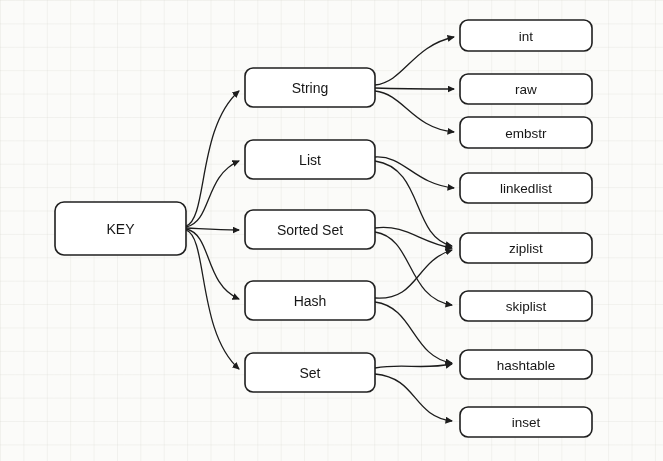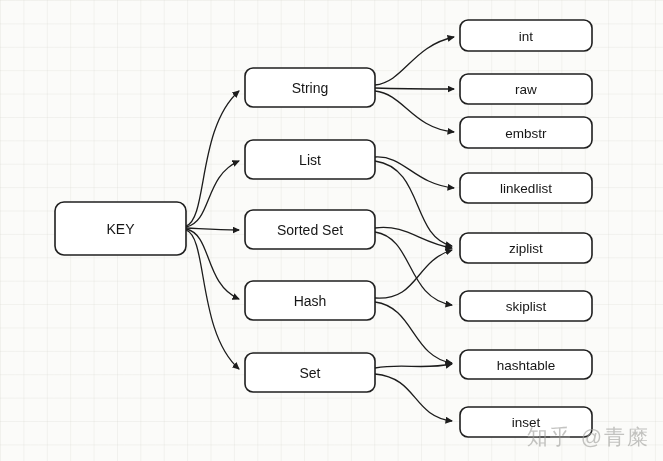--- a/index.html
+++ b/index.html
@@ -140,14 +140,13 @@
         <rect class="node-rect" x="460" y="350" width="132" height="29" rx="8"></rect>
         <text class="node-label small" x="526" y="365">hashtable</text>
       </g>
       <g>
         <rect class="node-rect" x="460" y="407" width="132" height="30" rx="8"></rect>
         <text class="node-label small" x="526" y="422">inset</text>
       </g>
     </g>
   </svg>
 
-  <div class="watermark">知乎 @青糜</div>
 </div>
 
 </body></html>

